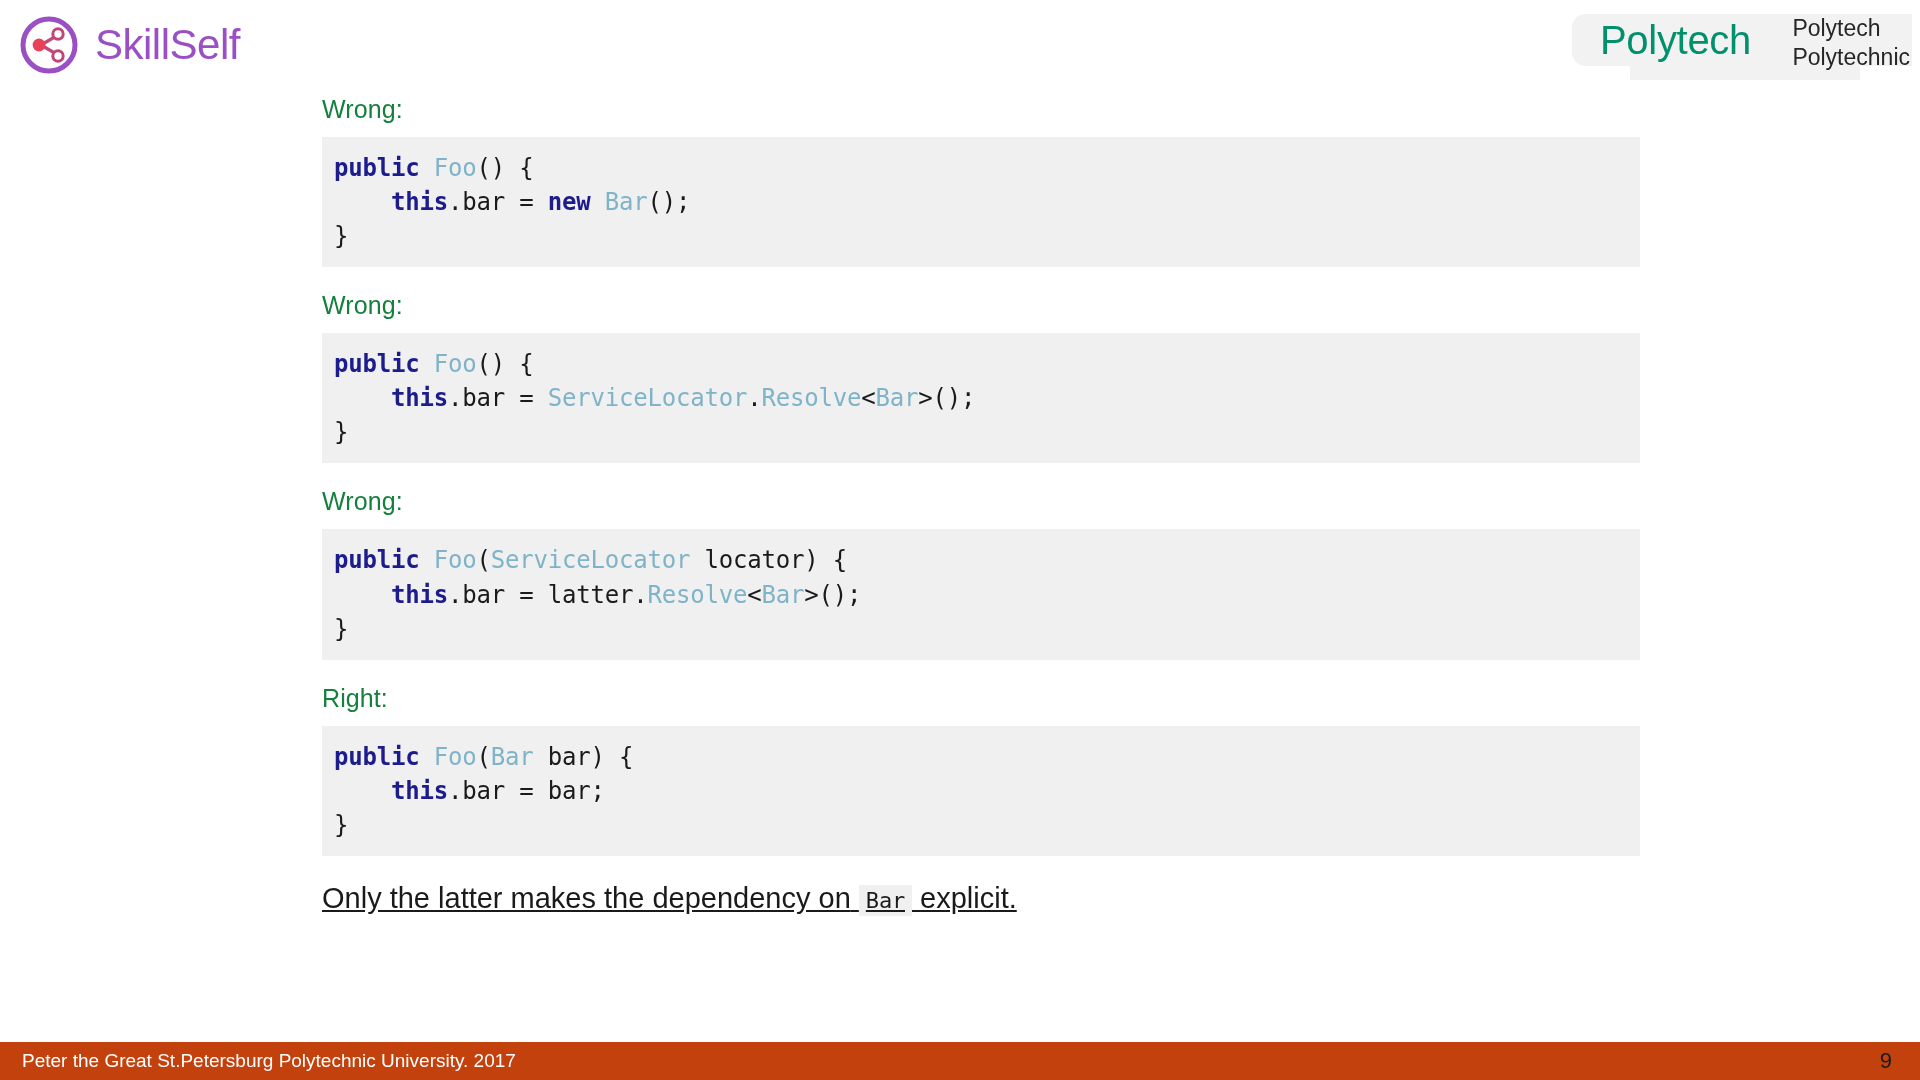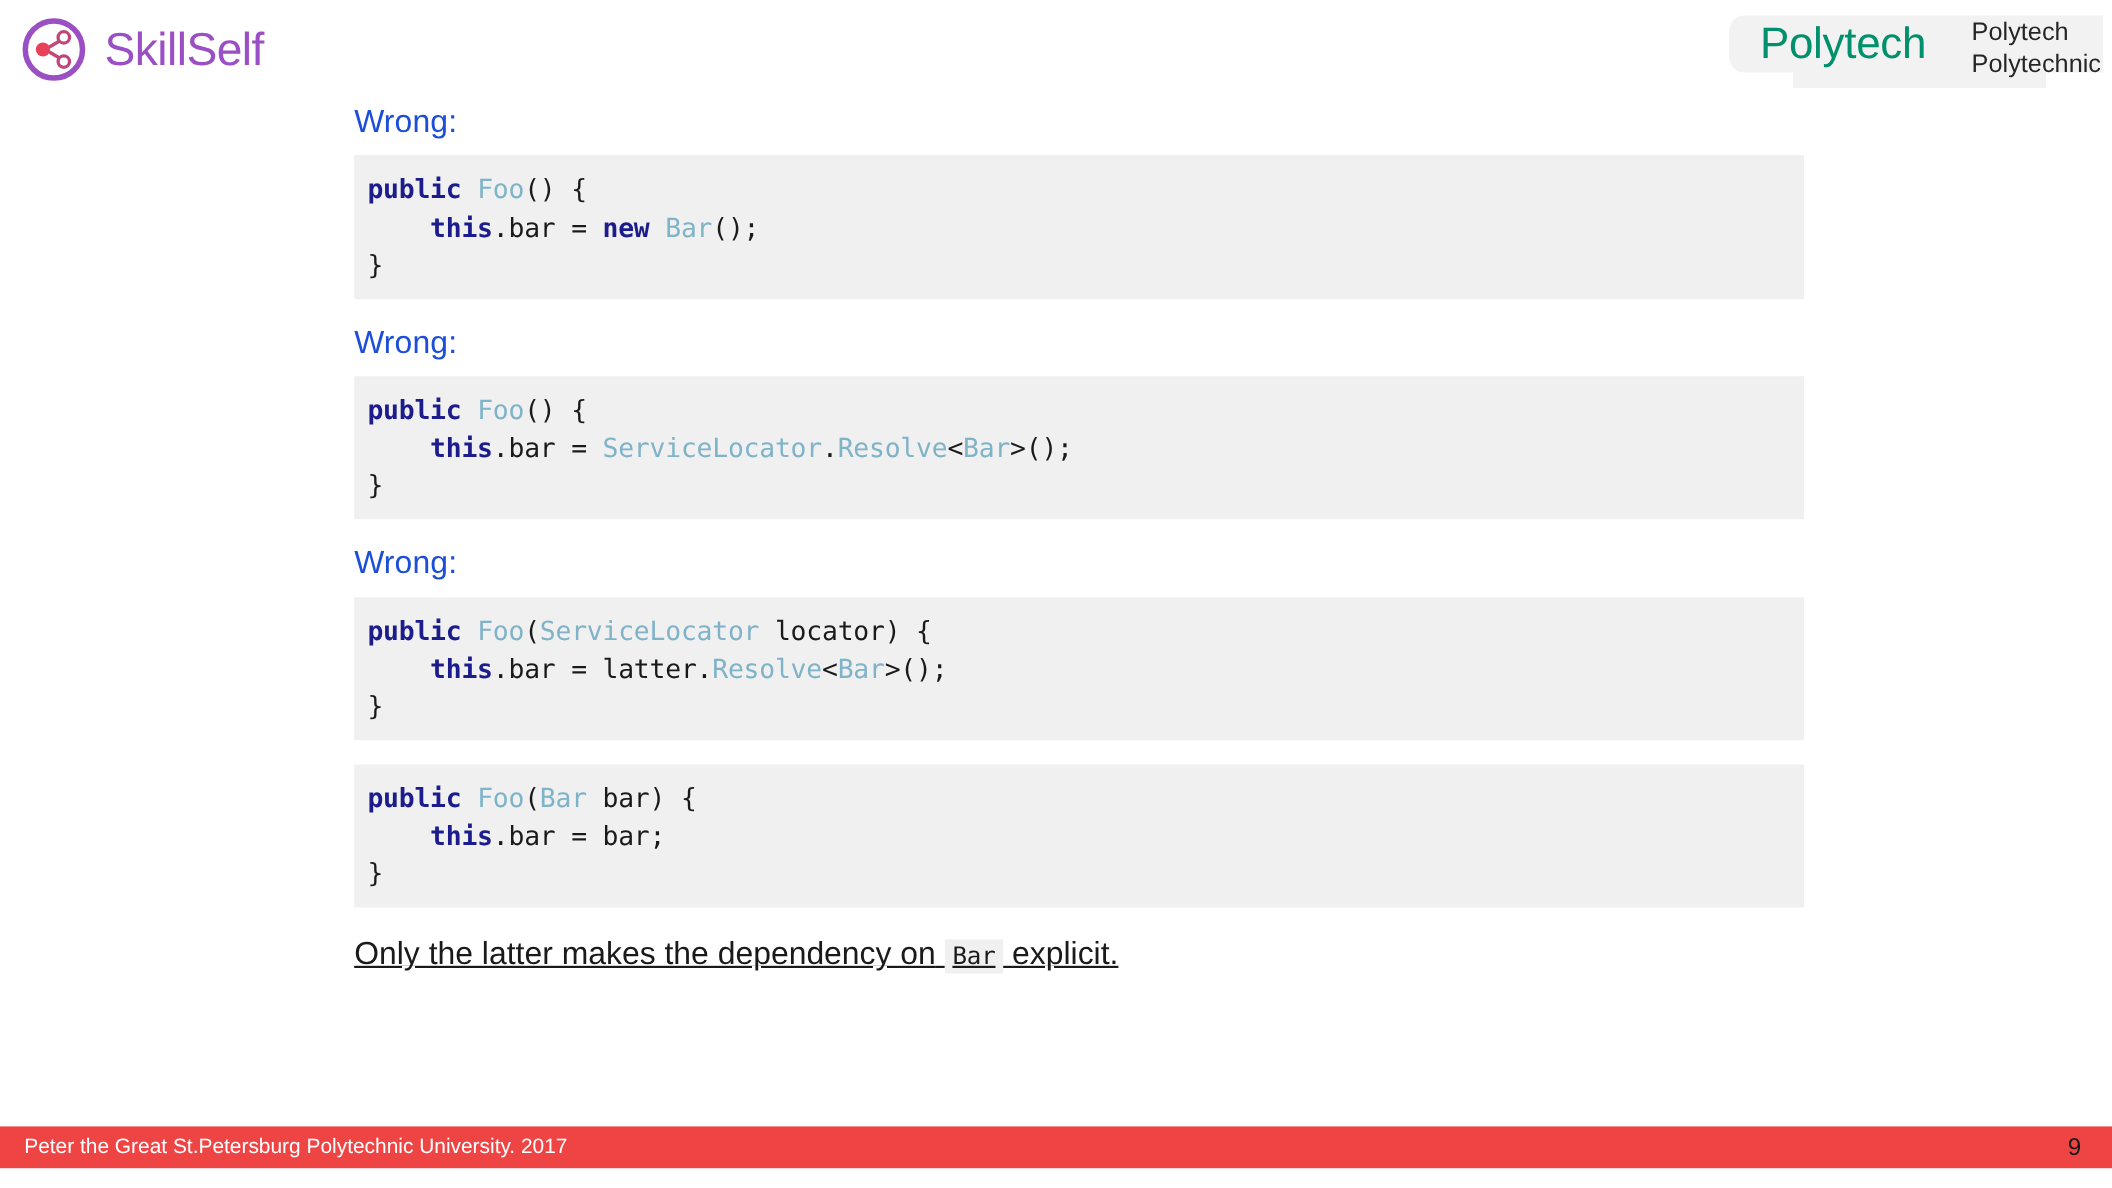--- a/index.html
+++ b/index.html
@@ -96,23 +96,23 @@
 
   
   .content {
     position: absolute;
     left: 322px;
     top: 95px;
     width: 1318px;
   }
 
   .caption {
-    font-size: 29px;
+    font-size: 25px;
     line-height: 1.12;
-    color: #1d4ed8;
+    color: #15803d;
     margin: 0 0 14px 0;
     letter-spacing: 0.1px;
   }
   .caption.spaced-top {
     margin-top: 24px;
   }
 
   .codeblock {
     background: #f0f0f0;
     margin: 0 16px 22px 0;
@@ -148,24 +148,24 @@
     background: #f0f0f0;
     padding: 3px 7px;
     color: #1a1a1a;
     letter-spacing: -0.2px;
   }
 
   
   .footer {
     position: absolute;
     left: 0;
-    bottom: 18px;
+    bottom: 0;
     width: 1920px;
     height: 38px;
-    background: #ef4444;
+    background: #c2410c;
   }
   .footer-text {
     position: absolute;
     left: 22px;
     top: 50%;
     transform: translateY(-50%);
     font-size: 19px;
     color: #ffffff;
     white-space: nowrap;
   }
@@ -218,20 +218,21 @@
 <span class="tok-p">}</span></pre>
     </div>
 
     <p class="caption spaced-top">Wrong:</p>
     <div class="codeblock">
       <pre><span class="tok-k">public</span><span class="tok-p"> </span><span class="tok-t">Foo</span><span class="tok-p">(</span><span class="tok-t">ServiceLocator</span><span class="tok-p"> locator) {</span>
 <span class="tok-p">    </span><span class="tok-k">this</span><span class="tok-p">.bar = latter.</span><span class="tok-t">Resolve</span><span class="tok-p">&lt;</span><span class="tok-t">Bar</span><span class="tok-p">&gt;();</span>
 <span class="tok-p">}</span></pre>
     </div>
 
+    <p class="caption spaced-top">Right:</p>
     <div class="codeblock">
       <pre><span class="tok-k">public</span><span class="tok-p"> </span><span class="tok-t">Foo</span><span class="tok-p">(</span><span class="tok-t">Bar</span><span class="tok-p"> bar) {</span>
 <span class="tok-p">    </span><span class="tok-k">this</span><span class="tok-p">.bar = bar;</span>
 <span class="tok-p">}</span></pre>
     </div>
 
     <p class="closing-note"><span>Only the latter makes the dependency on</span>
       <span class="inline-code">Bar</span>
       <span>explicit.</span></p>
 

